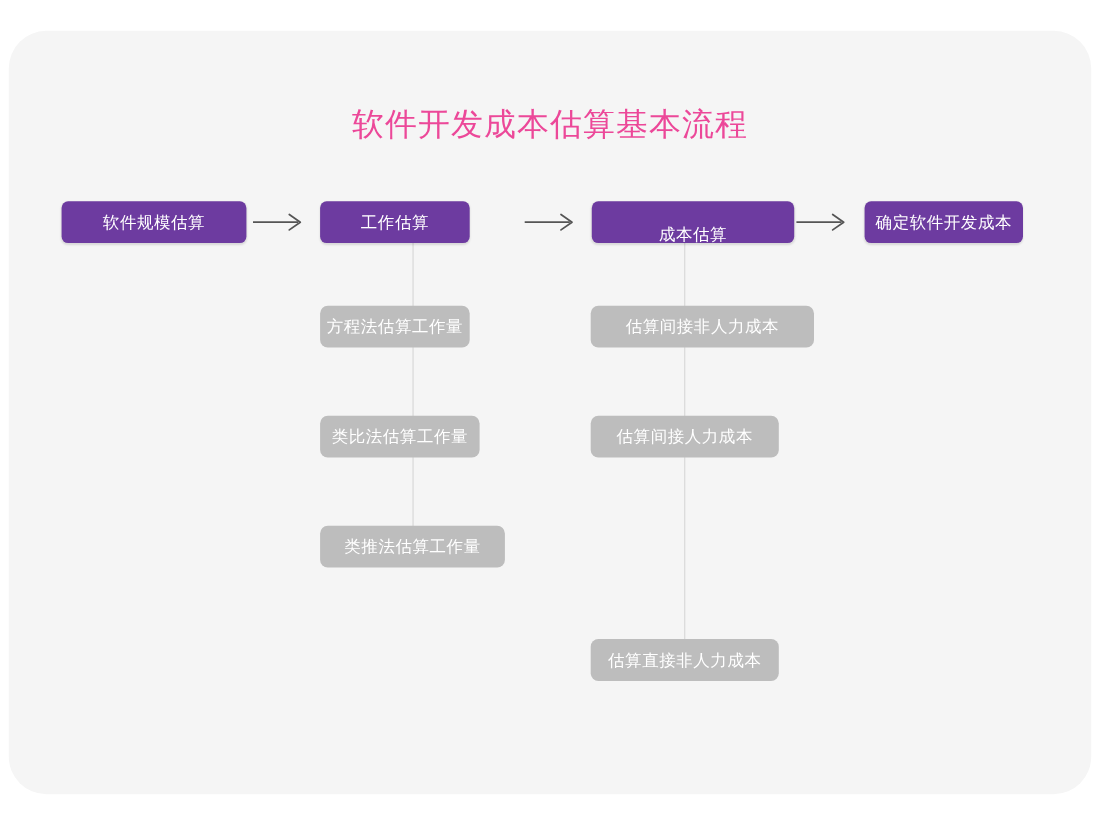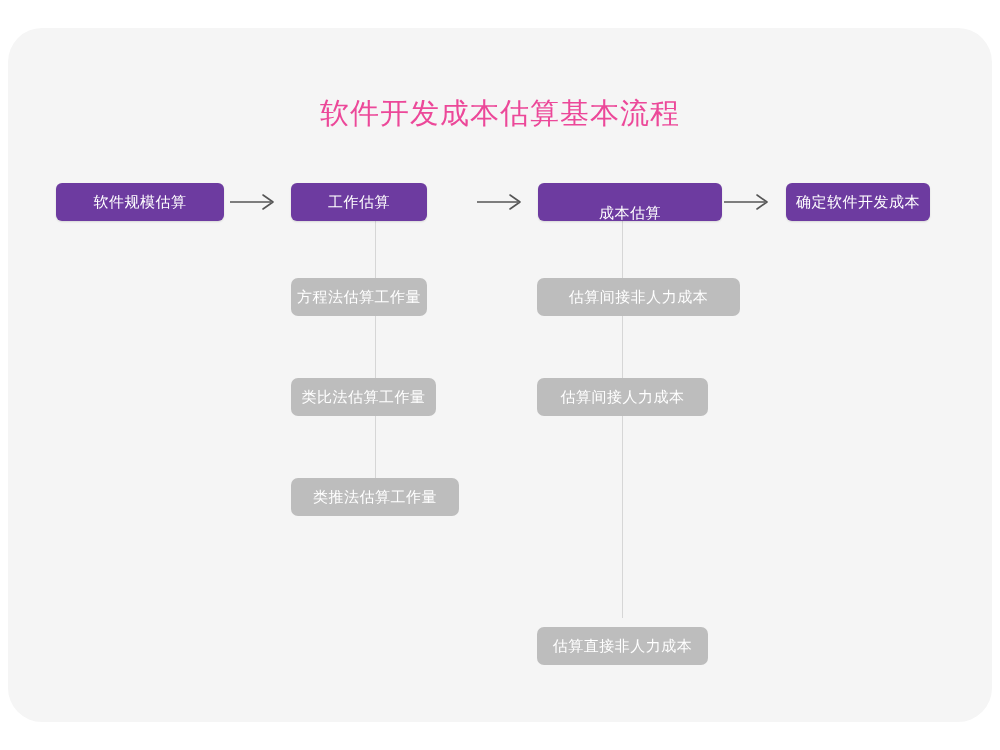--- a/index.html
+++ b/index.html
@@ -153,17 +153,17 @@
 
   <div class="node secondary" style="left:537px; top:278px; width:203px;">
     <span>估算间接非人力成本</span>
   </div>
 
   <div class="node secondary" style="left:537px; top:378px; width:171px;">
     <span>估算间接人力成本</span>
   </div>
 
 
-  <div class="node secondary" style="left:537px; top:581px; width:171px;margin-top:46px;">
+  <div class="node secondary" style="left:537px; top:581px; width:171px;">
     <span>估算直接非人力成本</span>
   </div>
 
 </div>
 
 </body></html>

